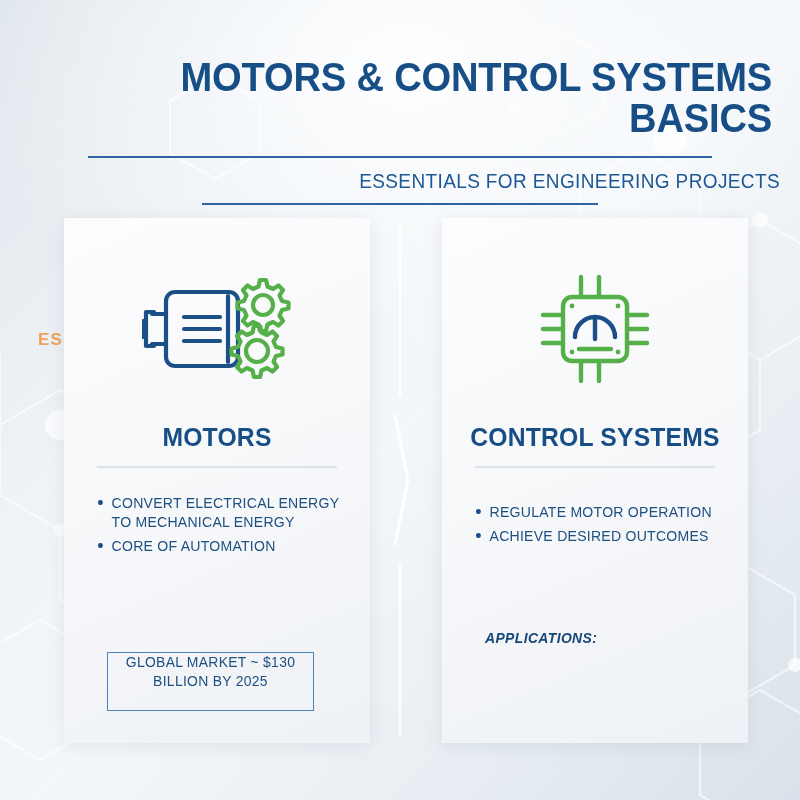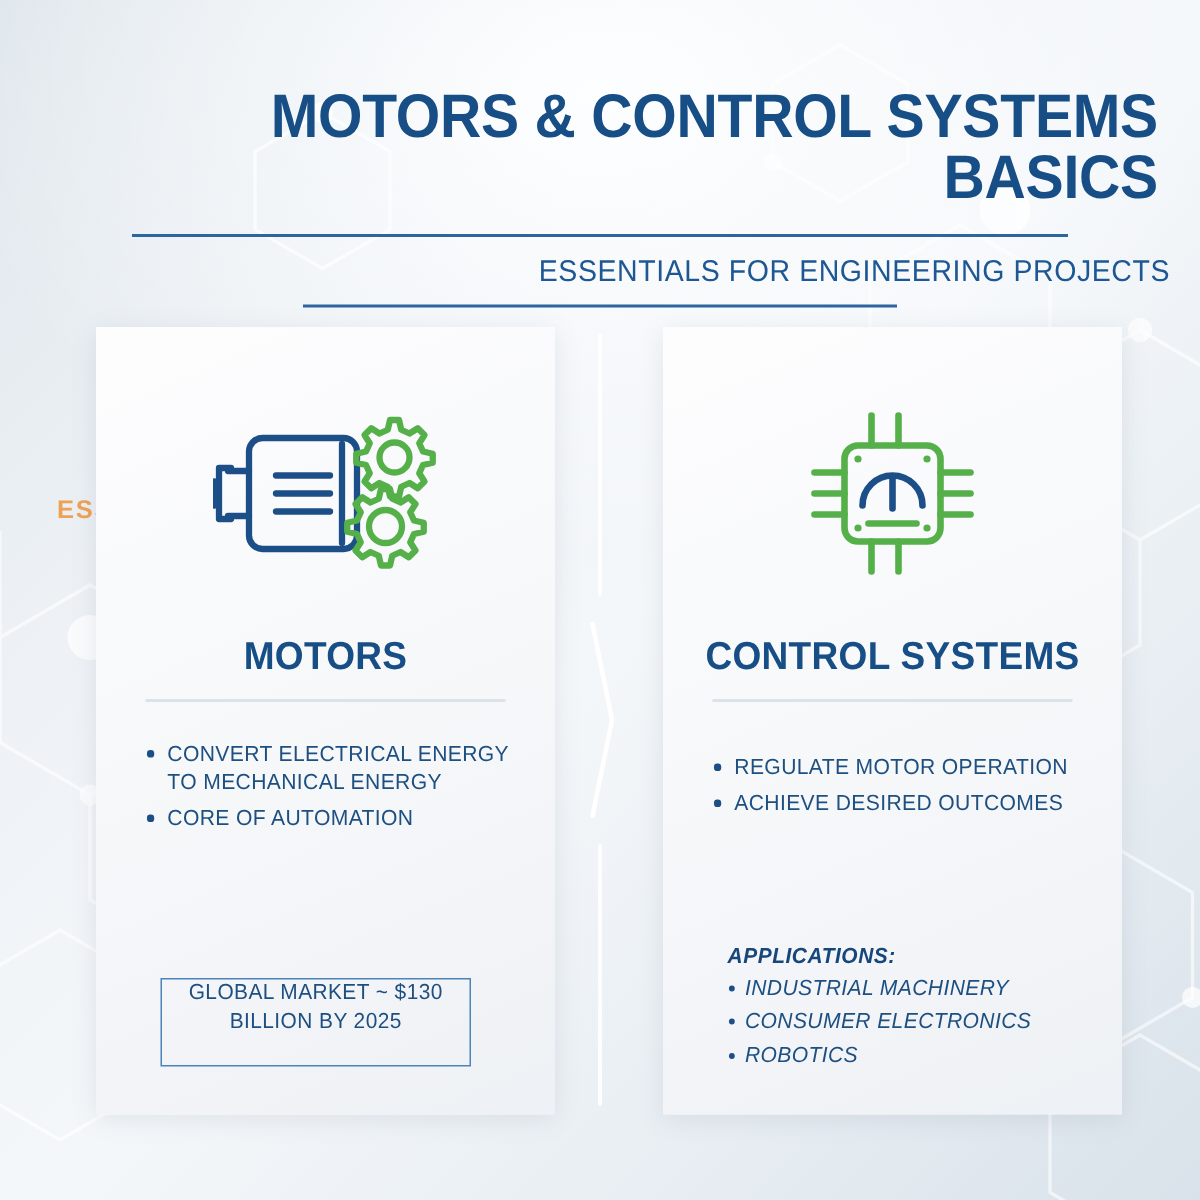--- a/index.html
+++ b/index.html
@@ -390,21 +390,16 @@
     <div class="card-title">CONTROL SYSTEMS</div>
     <div class="card-divider"></div>
 
     <ul class="bullets" id="control-bullets">
       <li>REGULATE MOTOR OPERATION</li>
       <li>ACHIEVE DESIRED OUTCOMES</li>
     </ul>
 
     <div id="applications">
       <div id="applications-heading">APPLICATIONS:</div>
-      <ul id="applications-list">
-        <li>INDUSTRIAL MACHINERY</li>
-        <li>CONSUMER ELECTRONICS</li>
-        <li>ROBOTICS</li>
-      </ul>
     </div>
   </div>
 
 </div>
 
 </body></html>

